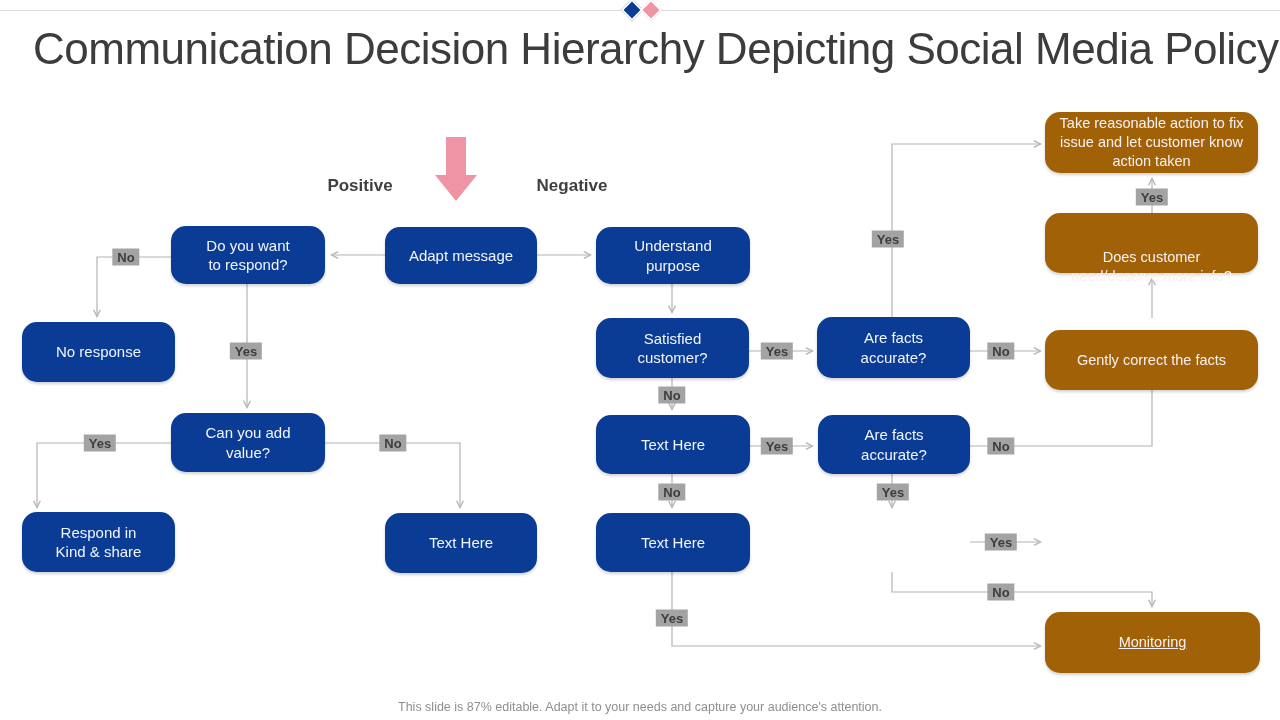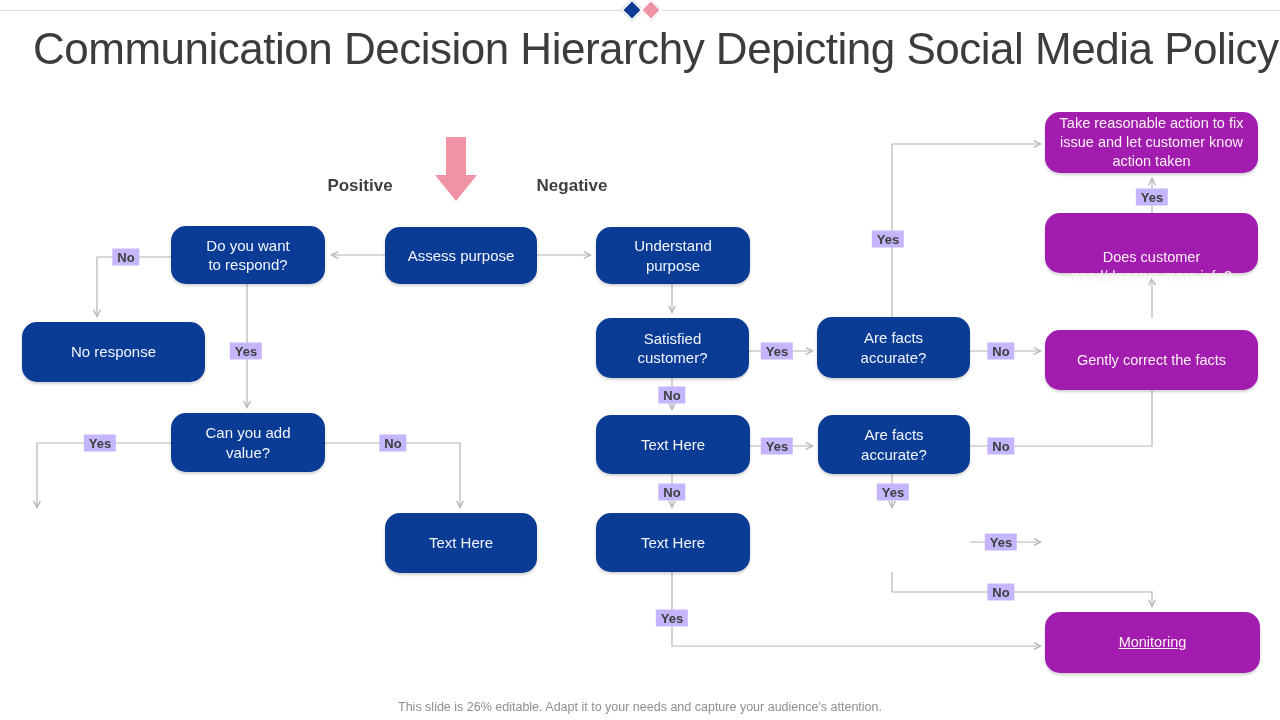--- a/index.html
+++ b/index.html
@@ -19,26 +19,26 @@
     position:absolute;font-size:17px;font-weight:bold;color:#3f3f3f;
     transform:translate(-50%,-50%);white-space:nowrap;margin-top:20px;
   }
   .big-arrow{position:absolute;left:430px;top:135px;}
   .connectors{position:absolute;left:0;top:0;width:1280px;height:720px;}
   .node{
     position:absolute;border-radius:15px;display:flex;align-items:center;justify-content:center;
     text-align:center;box-shadow:0 2px 3px rgba(0,0,0,0.18);
   }
   .node.decision{background:#0a3c96;color:#f2f5fb;font-size:15px;line-height:1.27;}
-  .node.outcome{background:#a21caf;color:#fbf0f2;font-size:14.5px;line-height:1.3;}
+  .node.outcome{background:#a16207;color:#fbf0f2;font-size:14.5px;line-height:1.3;}
   .node span{display:block;padding:0 10px;}
   .node.narrow span{max-width:100px;}
   .node.narrow160 span{max-width:166px;margin-top:47px;}
   .edge-label{
-    position:absolute;transform:translate(-50%,-50%);background:#c4b5fd;color:#3d3d3d;
+    position:absolute;transform:translate(-50%,-50%);background:#a3a3a3;color:#3d3d3d;
     font-size:13px;font-weight:bold;line-height:17px;padding:0 5px;white-space:nowrap;
   }
   .footer{
     position:absolute;left:0;top:700px;width:1280px;text-align:center;
     font-size:12.5px;color:#8f8f8f;
   }
 </style>
 </head>
 <body>
 
@@ -85,28 +85,31 @@
       <path d="M892,474 L892,507" marker-end="url(#arw)"></path>
       <path d="M970,542 L1040,542" marker-end="url(#arw)"></path>
       <path d="M892,572 L892,592 L1152,592 L1152,606" marker-end="url(#arw)"></path>
       <path d="M672,572 L672,646 L1040,646" marker-end="url(#arw)"></path>
     </g>
   </svg>
 
   <div class="node decision narrow" style="left:171px;top:226px;width:154px;height:58px;">
       <span>Do you want to respond?</span>
     </div>
-  <div class="node decision" style="left:22px;top:322px;width:183px;height:60px;">
+  <div class="node decision" style="left:22px;top:322px;width:153px;height:60px;">
       <span>No response</span>
     </div>
   <div class="node decision narrow" style="left:171px;top:413px;width:154px;height:59px;">
       <span>Can you add value?</span>
     </div>
+  <div class="node decision narrow" style="left:22px;top:512px;width:153px;height:60px;">
+      <span>Respond in Kind &amp; share</span>
+    </div>
   <div class="node decision" style="left:385px;top:227px;width:152px;height:57px;">
-      <span>Assess purpose</span>
+      <span>Adapt message</span>
     </div>
   <div class="node decision" style="left:385px;top:513px;width:152px;height:60px;">
       <span>Text Here</span>
     </div>
   <div class="node decision narrow" style="left:596px;top:227px;width:154px;height:57px;">
       <span>Understand purpose</span>
     </div>
   <div class="node decision narrow" style="left:596px;top:318px;width:153px;height:60px;">
       <span>Satisfied customer?</span>
     </div>
@@ -146,15 +149,15 @@
   <span class="edge-label" style="left:888px;top:239px;">Yes</span>
   <span class="edge-label" style="left:777px;top:446px;">Yes</span>
   <span class="edge-label" style="left:1001px;top:446px;">No</span>
   <span class="edge-label" style="left:672px;top:492px;">No</span>
   <span class="edge-label" style="left:893px;top:492px;">Yes</span>
   <span class="edge-label" style="left:1001px;top:542px;">Yes</span>
   <span class="edge-label" style="left:1001px;top:592px;">No</span>
   <span class="edge-label" style="left:672px;top:618px;">Yes</span>
   <span class="edge-label" style="left:1152px;top:197px;">Yes</span>
 
-  <div class="footer">This slide is 26% editable. Adapt it to your needs and capture your audience's attention.</div>
+  <div class="footer">This slide is 87% editable. Adapt it to your needs and capture your audience's attention.</div>
 
 </div>
 
 </body></html>

